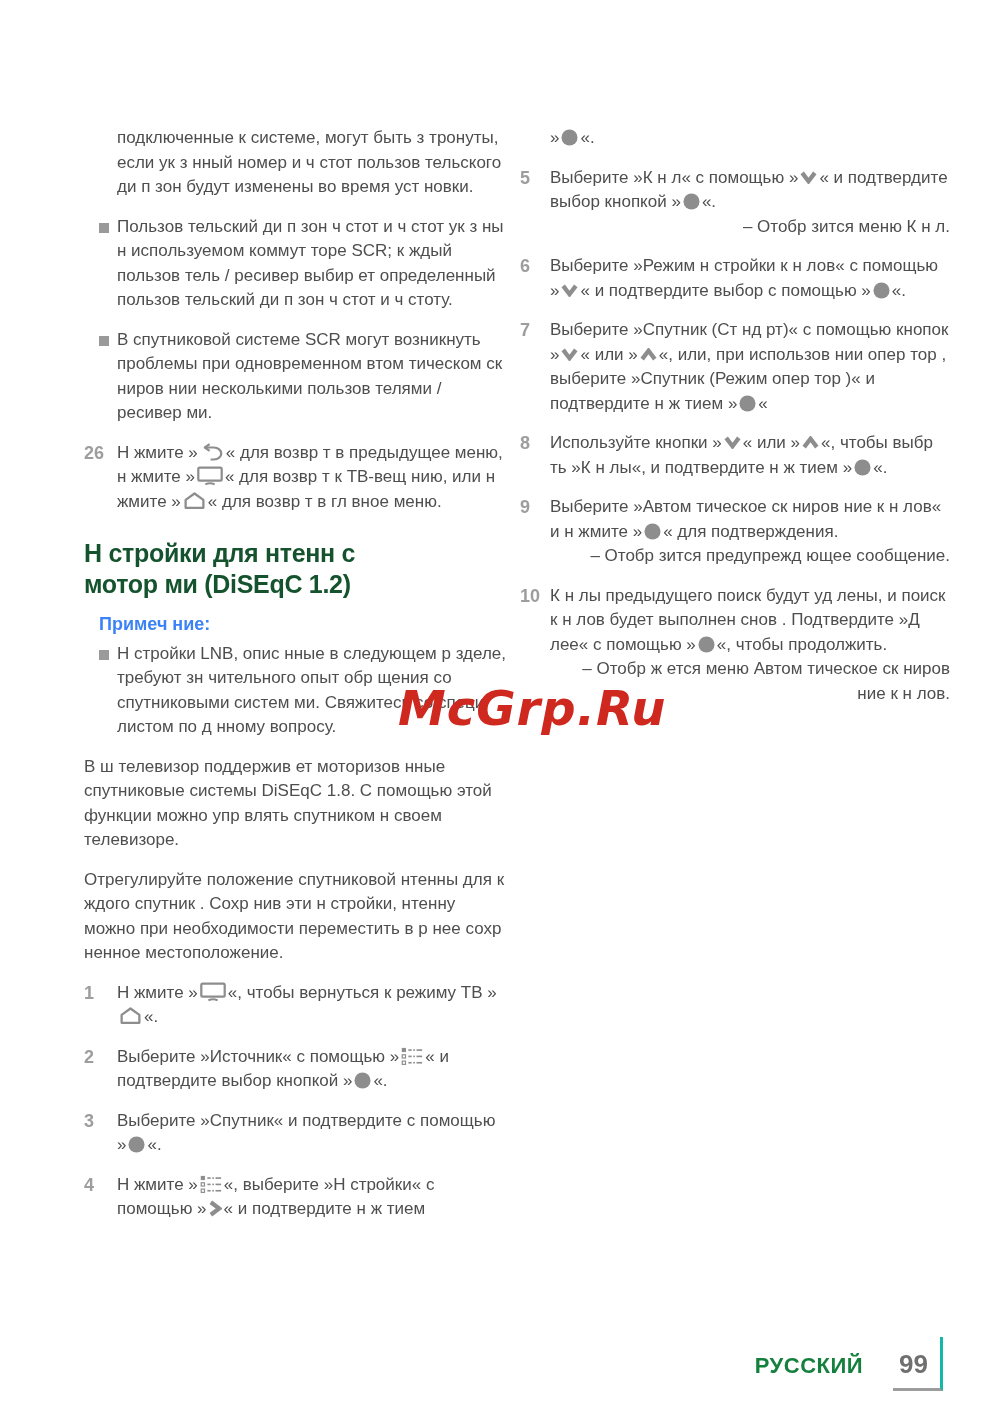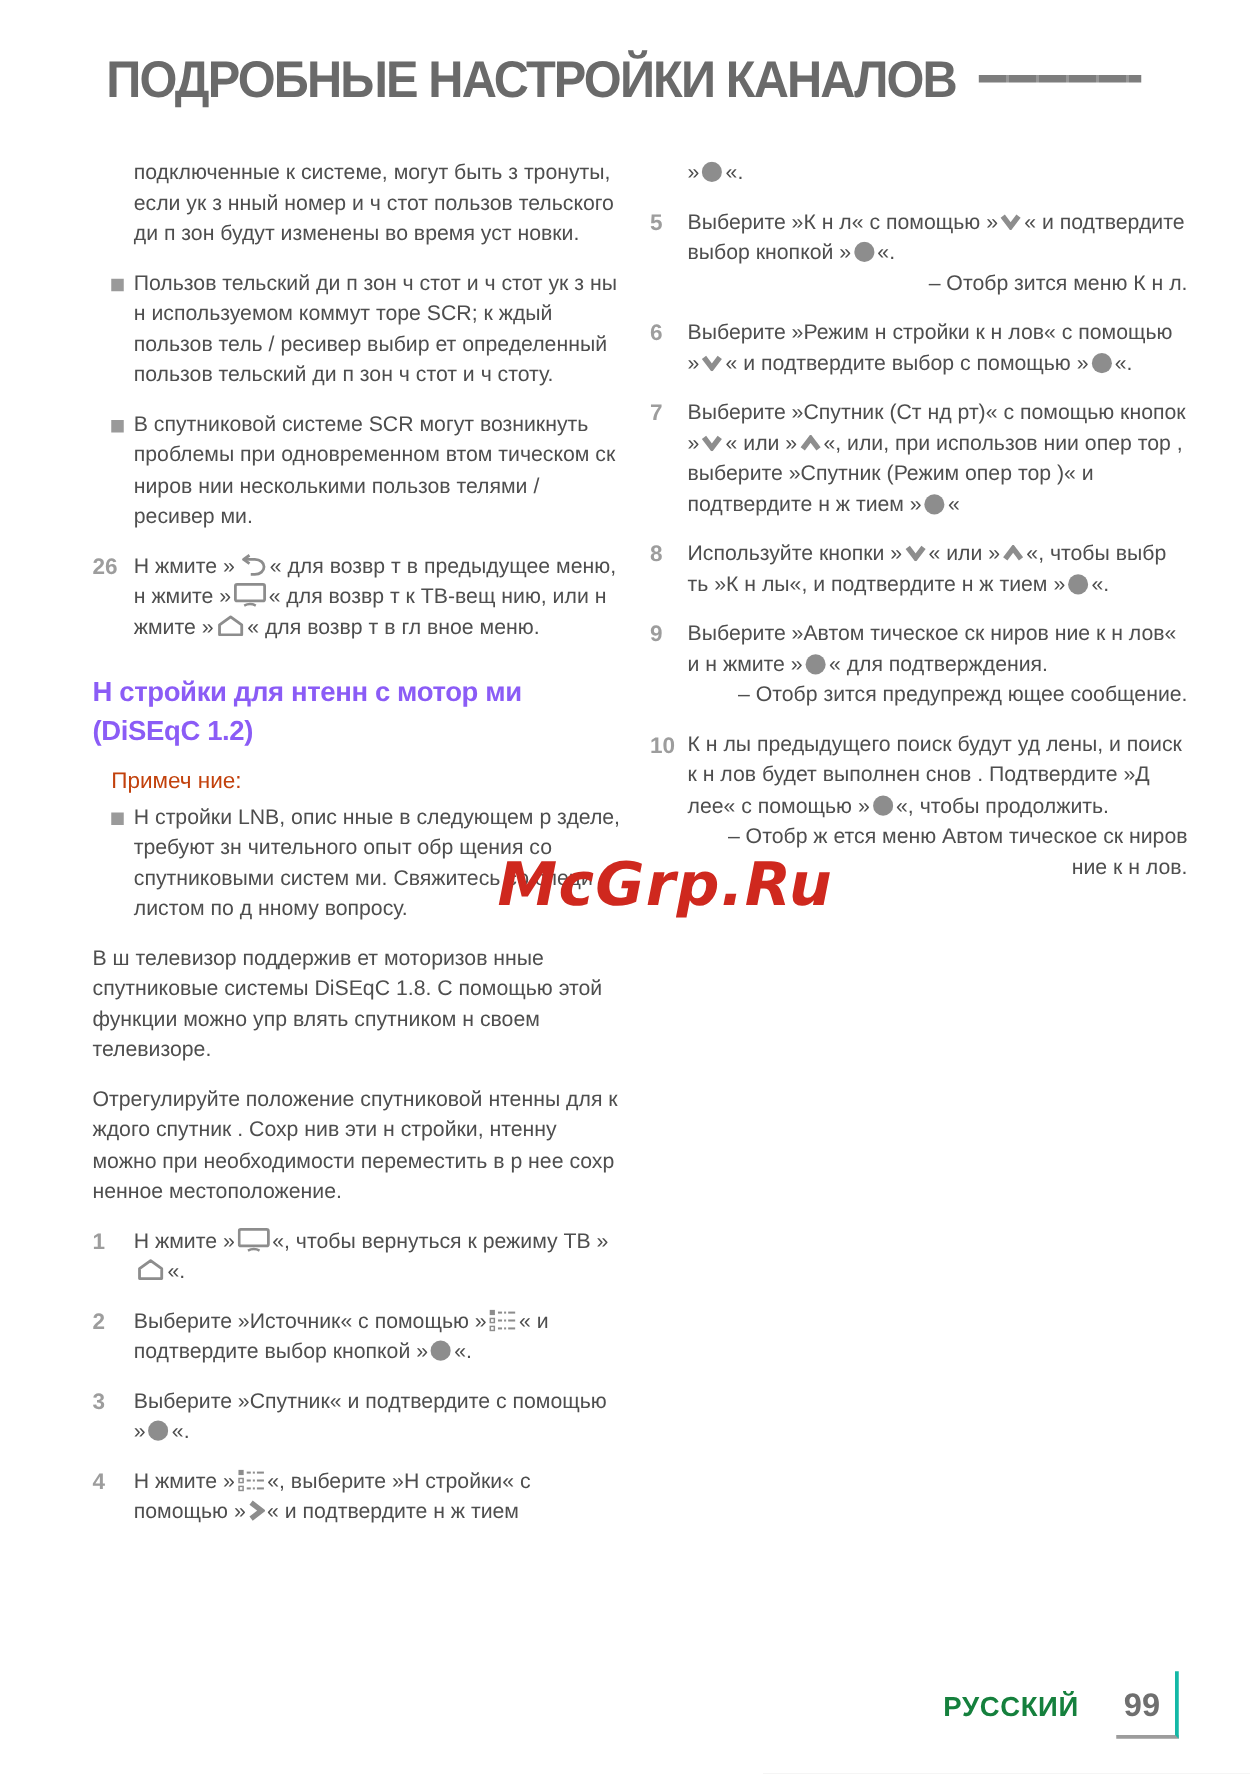--- a/index.html
+++ b/index.html
@@ -21,21 +21,21 @@
     font-size:39px; font-weight:bold; color:#6a6a6a;
     letter-spacing:-1.5px; white-space:nowrap; line-height:1;
     transform:scaleY(1.06); transform-origin:left top;
   }
   .title-dash{
     flex:1; max-width:138px; height:6px; margin:16px 0 0 18px;
     background:repeating-linear-gradient(90deg,#7d7d7d 0 22px,#989898 22px 24px);
   }
   
   .col{position:absolute; top:126px; font-size:17px; line-height:24.5px;}
-  .col.left{left:74px;  width:424px;}
+  .col.left{left:84px;  width:424px;}
   .col.right{left:520px; width:430px;}
   p{margin:0 0 15px 0;}
   .indent{padding-left:33px;}
   
   .bullet{display:flex; margin:0 0 15px 15px;}
   .marker{
     flex:0 0 10px; width:10px; height:10px; background:#9a9a9a;
     margin:8px 8px 0 0;
   }
   .btext{flex:1;}
@@ -45,25 +45,25 @@
     flex:0 0 33px; font-weight:bold; color:#9d9d9d; font-size:18px;
     line-height:24.5px;
   }
   .col.right .num{flex:0 0 30px;}
   .body{flex:1;}
   .sub{padding-left:25px; text-indent:-25px;text-align:right;}
   .step26{margin-bottom:24px;}
   
   .heading{
     margin:4px 0 12px 0; width:350px;
-    font-size:22px; line-height:31px; font-weight:bold; color:#8b5cf6;
+    font-size:25px; line-height:31px; font-weight:bold; color:#14532d;
     letter-spacing:-0.3px;
   }
   .note-label{
-    margin:0 0 5px 15px; font-weight:normal; color:#c2410c; font-size:18px;
+    margin:0 0 5px 15px; font-weight:bold; color:#3b82f6; font-size:18px;
   }
   
   .ic{vertical-align:-3px; margin:0 2px;}
   .ic-ok{width:17px;height:17px;vertical-align:-3px;}
   .ic-down,.ic-up{width:17px;height:13px;vertical-align:-1px;}
   .ic-right{width:13px;height:17px;vertical-align:-3px;}
   .ic-tv{width:26px;height:20px;vertical-align:-4px;}
   .ic-home{width:23px;height:17px;vertical-align:-2px;}
   .ic-back{width:24px;height:19px;vertical-align:-4px;}
   .ic-menu{width:22px;height:19px;vertical-align:-4px;}
@@ -131,24 +131,20 @@
       <rect x="1.2" y="15.6" width="3.6" height="3.6" fill="none" stroke="#8d8d8d" stroke-width="1.3"></rect>
       <rect x="8" y="16.5" width="3.6" height="1.8" fill="#8d8d8d"></rect>
         <rect x="13.4" y="16.5" width="1.8" height="1.8" fill="#8d8d8d"></rect>
         <rect x="17" y="16.5" width="6.2" height="1.8" fill="#8d8d8d"></rect>
     </symbol>
   </defs>
 </svg>
 
 <div class="page">
 
-  <div class="title-row">
-    <span class="title">ПОДРОБНЫЕ НАСТРОЙКИ КАНАЛОВ</span>
-    <span class="title-dash"></span>
-  </div>
 
   <div class="col left">
 
     <p class="indent">подключенные к системе, могут быть з тронуты, если ук з нный номер и ч стот  пользов тельского ди п зон  будут изменены во время уст новки.</p>
 
     <div class="bullet">
       <span class="marker"></span>
       <div class="btext">Пользов тельский ди п зон ч стот и ч стот  ук з ны н  используемом коммут торе SCR; к ждый пользов тель / ресивер выбир ет определенный пользов тельский ди п зон ч стот и ч стоту.</div>
     </div>
 

